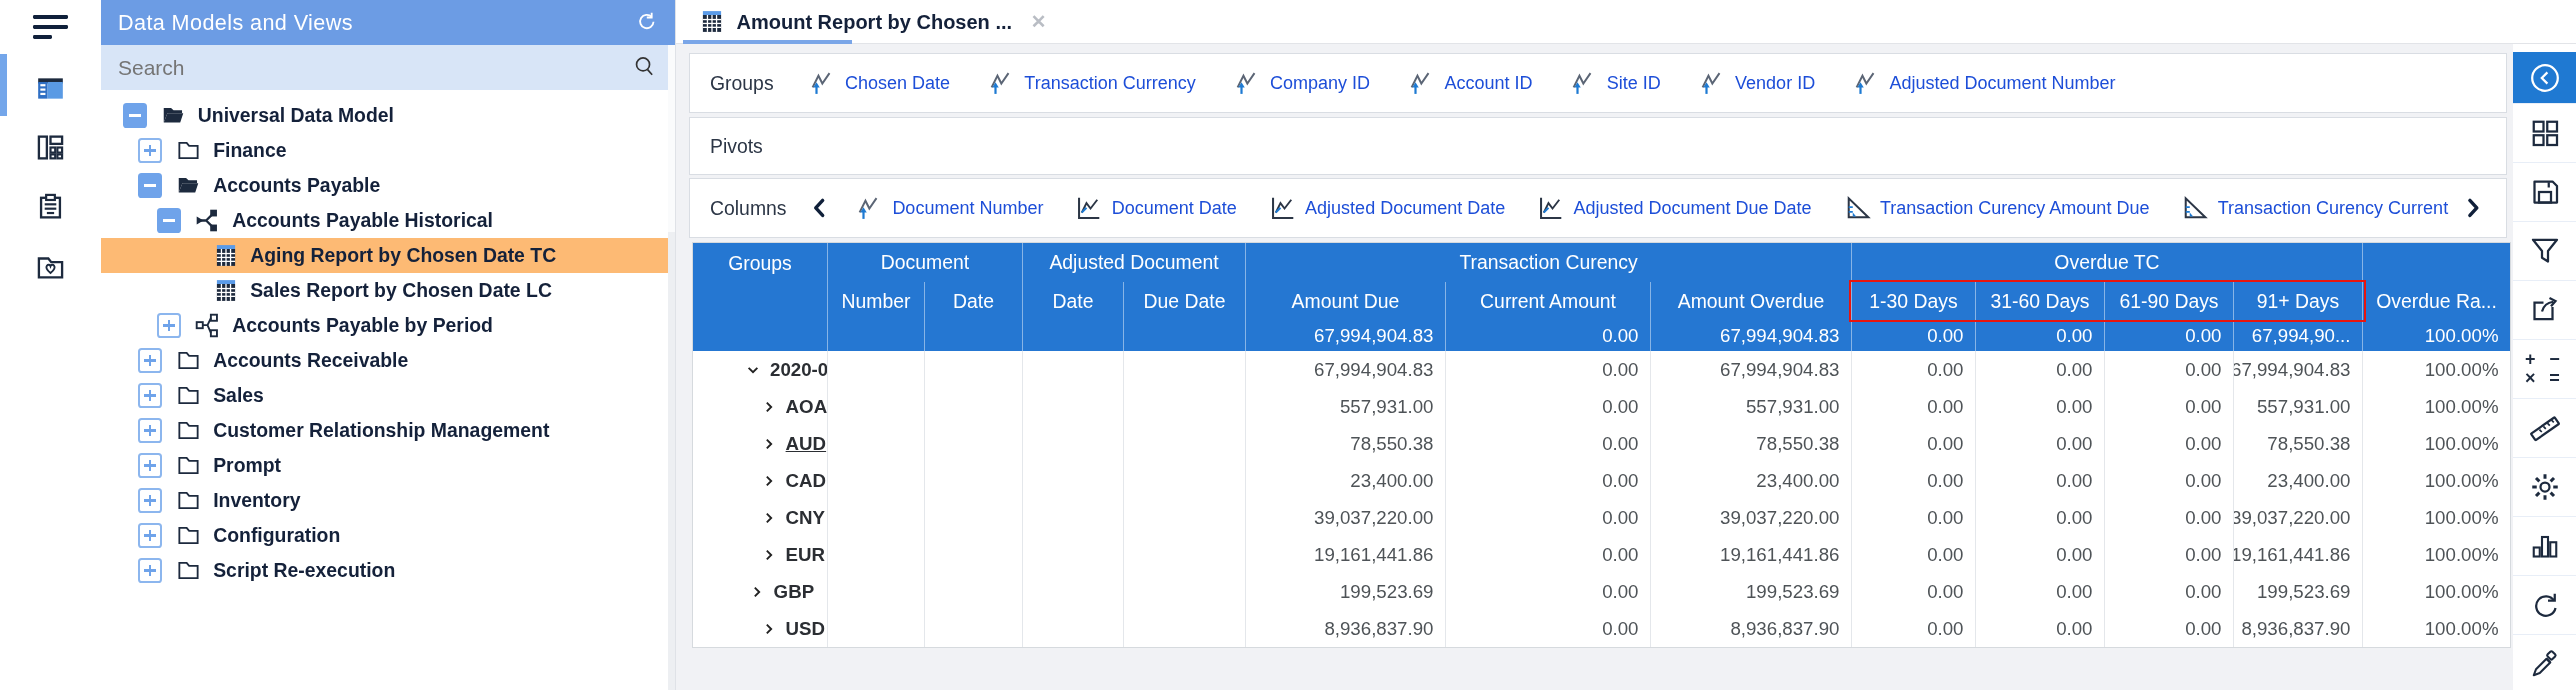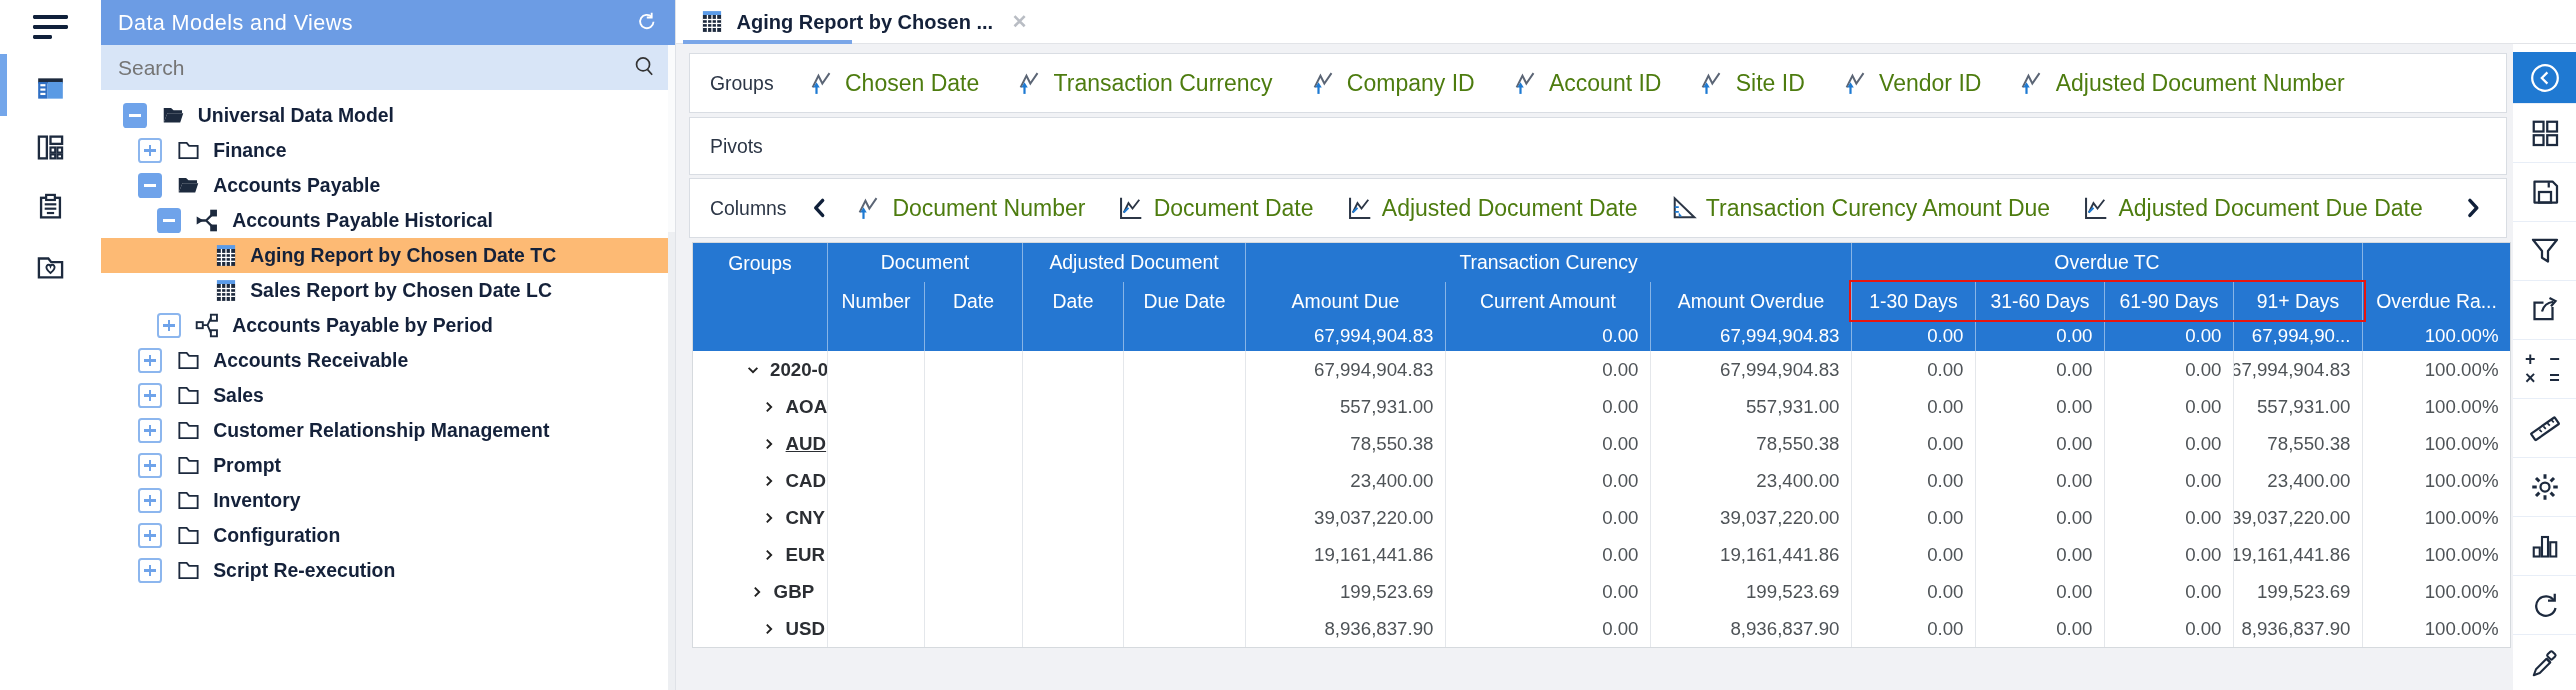--- a/index.html
+++ b/index.html
@@ -47,21 +47,21 @@
   
   .qcard { position:absolute; left:689px; width:1818px; background:#ffffff; border:0.7px solid #d9dde3; display:flex; align-items:center; padding:0 20px; }
   #groups-row { top:53px; height:60px; }
   #pivots-row { top:117px; height:58px; }
   #columns-row { top:178px; height:60px; }
   .q-label { font-size:19.4px; color:#2c3646; min-width:81px; margin-right:18.7px; }
   .chips { display:flex; align-items:center; overflow:hidden; flex:1; }
   #groups-row .chips { gap:39px; }
   #columns-row .chips { gap:32px; }
   .chip { display:flex; align-items:center; gap:9.3px; white-space:nowrap; }
-  .chip-label { font-size:23px; color:#4d7c0f; }
+  .chip-label { font-size:18px; color:#1d4ed8; }
   .scroll-chev { flex:0 0 auto; display:flex; align-items:center; }
   .scroll-chev.left { margin-right:24.4px; }
   .scroll-chev.right { margin-left:14.4px; }
 
   
   #table { position:absolute; left:692px; top:242px; width:1819px; border:0.7px solid #d6dade; background:#ffffff; }
   #thead { background:#2577d2; display:grid; }
   .hcell { color:#ffffff; font-size:19.4px; display:flex; align-items:center; justify-content:center; border-left:1.4px solid rgba(255,255,255,.45); overflow:hidden; white-space:nowrap; }
   .hcell.nb { border-left:none; }
   .hcell.groups-head { align-items:flex-start; padding-top:9.3px; }
@@ -327,21 +327,21 @@
             <rect x="6" y="10" width="28" height="26" fill="#1d2a3e"></rect>
             <g stroke="#fff" stroke-width="2">
               <line x1="6" y1="17" x2="34" y2="17"></line>
               <line x1="6" y1="23" x2="34" y2="23"></line>
               <line x1="6" y1="29" x2="34" y2="29"></line>
               <line x1="13" y1="10" x2="13" y2="36"></line>
               <line x1="20" y1="10" x2="20" y2="36"></line>
               <line x1="27" y1="10" x2="27" y2="36"></line>
             </g>
           </svg></span>
-      <span class="tab-label">Aging Report by Chosen ...</span>
+      <span class="tab-label">Amount Report by Chosen ...</span>
       <span class="tab-close">✕</span>
     </div>
     <div class="tab-underline"></div>
   </div>
 
   <div class="qcard" id="groups-row">
     <div class="q-label">Groups</div>
     <div class="chips" id="groups-chips">
         <div class="chip">
           <span style="display: flex;">
@@ -453,36 +453,36 @@
               <path d="M6 4 V34 H36" stroke="#2c3646" stroke-width="3" fill="none"></path>
               <path d="M10 26 L17 12 L23 20 L33 7" stroke="#2c3646" stroke-width="2.8" fill="none"></path>
               <path d="M10 26 L17 19" stroke="#1e7ad2" stroke-width="3" fill="none"></path>
             </svg>
           </span>
           <span class="chip-label">Adjusted Document Date</span>
         </div>
         <div class="chip">
           <span style="display: flex;">
             <svg width="27" height="27" viewBox="0 0 40 40" fill="none">
+              <path d="M6 4 V34 H36" stroke="#2c3646" stroke-width="3" fill="none"></path>
+              <path d="M10 26 L17 12 L23 20 L33 7" stroke="#2c3646" stroke-width="2.8" fill="none"></path>
+              <path d="M10 26 L17 19" stroke="#1e7ad2" stroke-width="3" fill="none"></path>
+            </svg>
+          </span>
+          <span class="chip-label">Adjusted Document Due Date</span>
+        </div>
+        <div class="chip">
+          <span style="display: flex;">
+            <svg width="27" height="27" viewBox="0 0 40 40" fill="none">
               <path d="M7 5 V33 H36 Z" stroke="#2c3646" stroke-width="3" fill="none"></path>
               <path d="M7 18 h6 M7 25 h6" stroke="#1e7ad2" stroke-width="2.6"></path>
               <path d="M13 26 l5 6 h-5 z" fill="#1e7ad2"></path>
             </svg>
           </span>
           <span class="chip-label">Transaction Curency Amount Due</span>
-        </div>
-        <div class="chip">
-          <span style="display: flex;">
-            <svg width="27" height="27" viewBox="0 0 40 40" fill="none">
-              <path d="M6 4 V34 H36" stroke="#2c3646" stroke-width="3" fill="none"></path>
-              <path d="M10 26 L17 12 L23 20 L33 7" stroke="#2c3646" stroke-width="2.8" fill="none"></path>
-              <path d="M10 26 L17 19" stroke="#1e7ad2" stroke-width="3" fill="none"></path>
-            </svg>
-          </span>
-          <span class="chip-label">Adjusted Document Due Date</span>
         </div>
         <div class="chip">
           <span style="display: flex;">
             <svg width="27" height="27" viewBox="0 0 40 40" fill="none">
               <path d="M7 5 V33 H36 Z" stroke="#2c3646" stroke-width="3" fill="none"></path>
               <path d="M7 18 h6 M7 25 h6" stroke="#1e7ad2" stroke-width="2.6"></path>
               <path d="M13 26 l5 6 h-5 z" fill="#1e7ad2"></path>
             </svg>
           </span>
           <span class="chip-label">Transaction Curency Current Amount</span>

